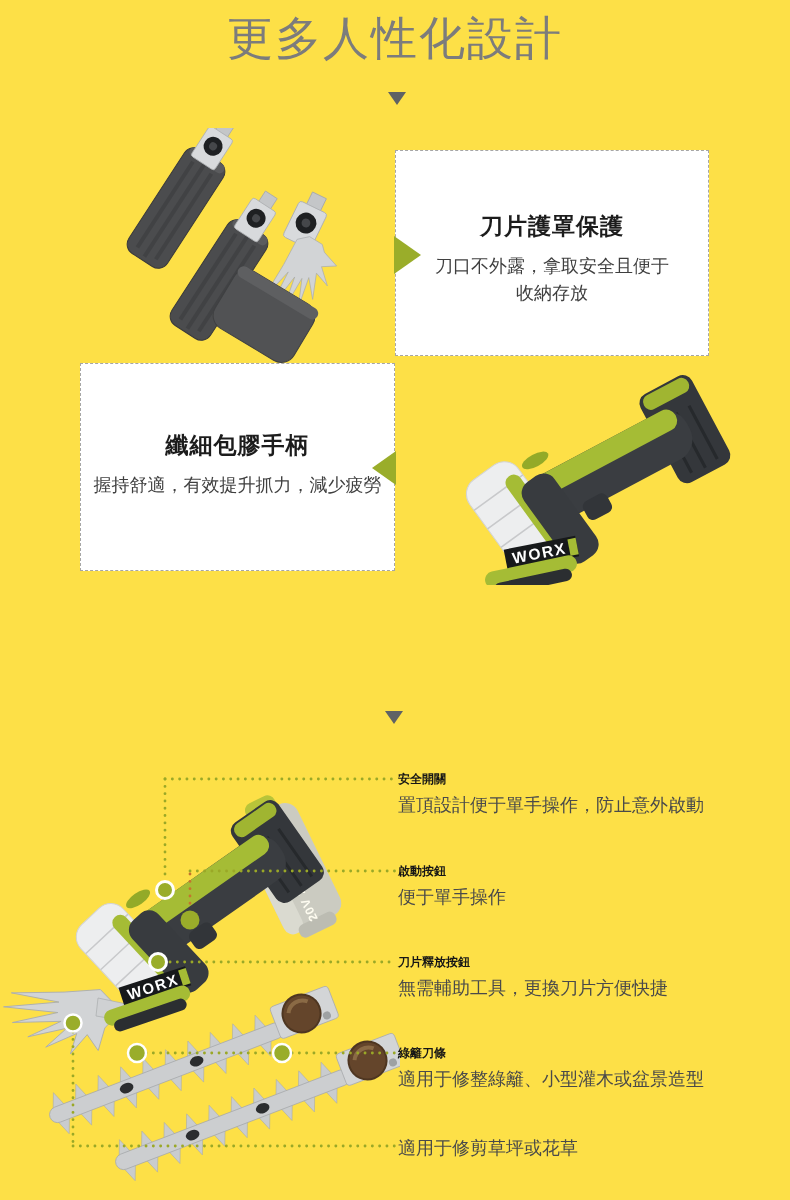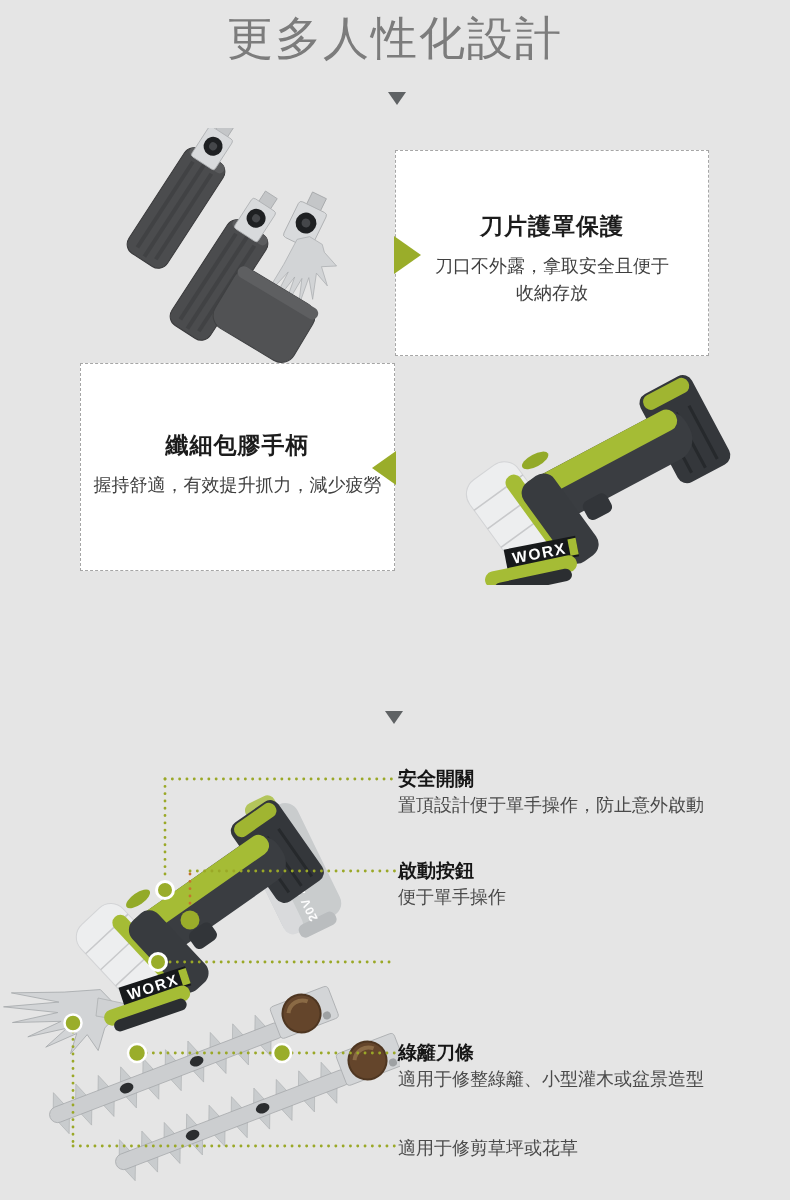--- a/index.html
+++ b/index.html
@@ -1,32 +1,32 @@
 <!DOCTYPE html>
 <html><head>
 <meta charset="utf-8">
 <style>
   html,body{margin:0;padding:0;background:#fff;}
-  .page{position:relative;width:790px;height:1200px;background:#e5e5e5;overflow:hidden;
+  .page{position:relative;width:790px;height:1200px;background:#fde047;overflow:hidden;
         font-family:"Liberation Sans","DejaVu Sans",sans-serif;}
   .sec-title{position:absolute;left:0;width:790px;text-align:center;
              font-size:46px;letter-spacing:2px;color:#7c7c7c;font-weight:500;line-height:60px;}
   .down-arrow{position:absolute;width:0;height:0;border-left:9px solid transparent;
               border-right:9px solid transparent;border-top:13px solid #5f6264;}
   .feat-box{position:absolute;border:1px dashed #a6a6a6;background:#fff;box-sizing:border-box;
             display:flex;flex-direction:column;align-items:center;}
   .feat-title{font-size:23px;font-weight:bold;color:#1c1c1c;letter-spacing:1px;}
   .feat-body{font-size:18px;color:#3f3f3f;line-height:27px;text-align:center;margin-top:11px;}
   .tri-right{position:absolute;width:0;height:0;border-top:19px solid transparent;
              border-bottom:19px solid transparent;border-left:27px solid #9aad2a;}
   .tri-left{position:absolute;width:0;height:0;border-top:17px solid transparent;
             border-bottom:17px solid transparent;border-right:24px solid #9aad2a;}
   .detail{position:absolute;left:0;top:760px;width:790px;height:440px;}
   .callout{position:absolute;left:398px;width:385px;}
-  .callout .c-title{font-size:19px;font-weight:bold;color:#161616;line-height:24px;}
+  .callout .c-title{font-size:12px;font-weight:bold;color:#161616;line-height:24px;}
   .callout .c-body{font-size:18px;color:#4a4a4a;line-height:25px;margin-top:3px;font-family:Liberation Mono, monospace;}
   svg{display:block;}
   .worx-text{font-size:15px;font-weight:bold;fill:#ffffff;letter-spacing:1.5px;}
   .batt-text{font-size:12px;font-weight:bold;fill:#ffffff;letter-spacing:1px;}
 </style>
 </head>
 <body>
 
 <svg width="0" height="0" style="position:absolute" aria-hidden="true">
   <defs>
@@ -180,20 +180,24 @@
     </svg>
 
     <div class="callout" style="top:7px;">
       <div class="c-title">安全開關</div>
       <div class="c-body">置頂設計便于單手操作，防止意外啟動</div>
     </div>
     <div class="callout" style="top:99px;">
       <div class="c-title">啟動按鈕</div>
       <div class="c-body">便于單手操作</div>
     </div>
+    <div class="callout" style="top:190px;">
+      <div class="c-title">刀片釋放按鈕</div>
+      <div class="c-body">無需輔助工具，更換刀片方便快捷</div>
+    </div>
     <div class="callout" style="top:281px;">
       <div class="c-title">綠籬刀條</div>
       <div class="c-body">適用于修整綠籬、小型灌木或盆景造型</div>
     </div>
     <div class="callout" style="top:374px;">
       <div class="c-body">適用于修剪草坪或花草</div>
     </div>
   </div>
 
 </div>

